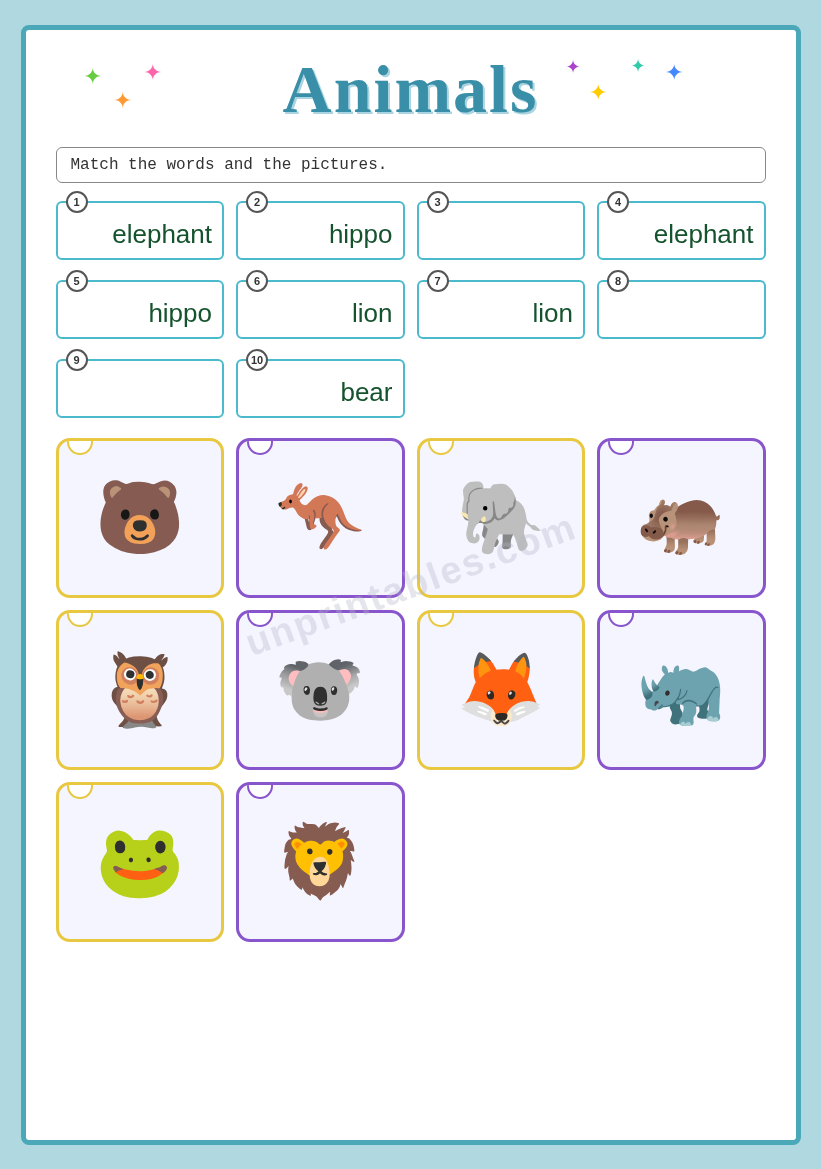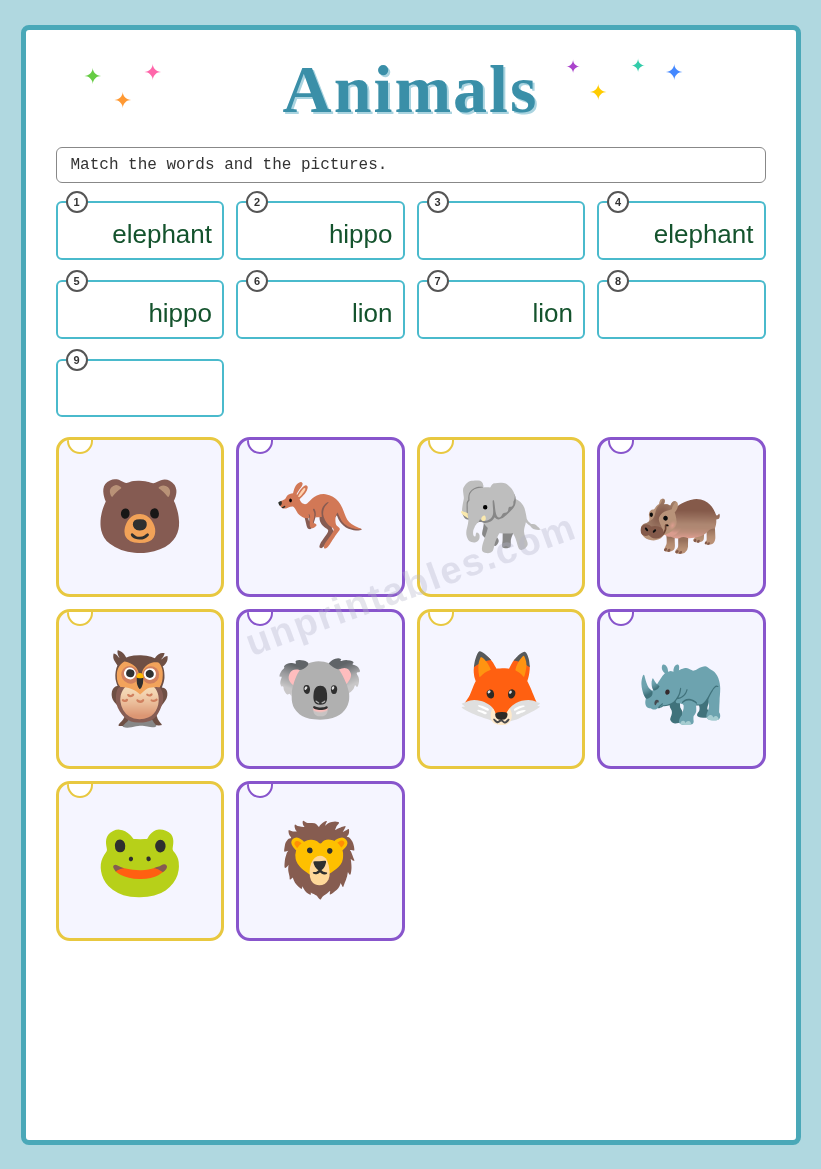--- a/index.html
+++ b/index.html
@@ -236,20 +236,24 @@
       <span class="word-number">8</span>
     </div>
   </div>
 
   <div class="word-grid">
 
     <div class="word-item">
       <span class="word-number">9</span>
     </div>
 
+    <div class="word-item">
+      <span class="word-number">10</span>
+      <span class="word-label">bear</span>
+    </div>
 
     <div style="height:58px;"></div>
     <div style="height:58px;"></div>
   </div>
 
   <div class="pic-section">
 
     <div class="pic-grid">
 
       <div class="pic-card pic-card-yellow">

